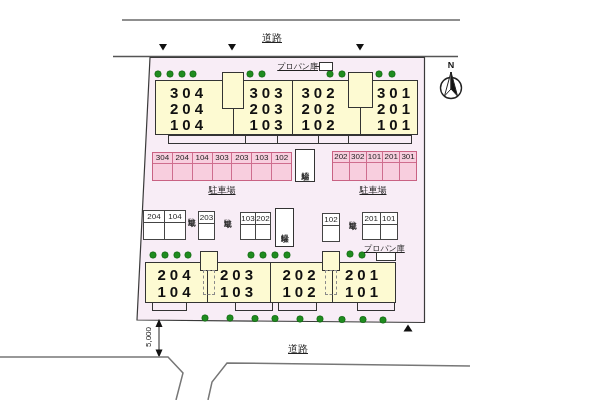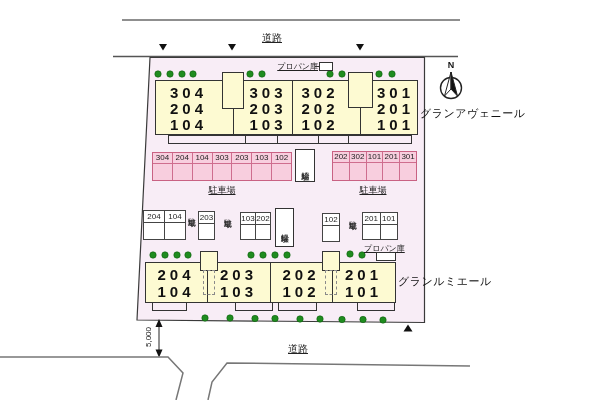--- a/index.html
+++ b/index.html
@@ -139,21 +139,20 @@
     <span>101</span>
   </div>
   <div class="strip" style="left:168px;top:135px;width:244px;height:9px;"></div>
   <div class="vline" style="left:245px;top:136px;height:7px;"></div>
   <div class="vline" style="left:277px;top:136px;height:7px;"></div>
   <div class="vline" style="left:318px;top:136px;height:7px;"></div>
   <div class="vline" style="left:348px;top:136px;height:7px;"></div>
   <div class="lbl tiny" style="left:268px;top:61px;width:50px;text-align:right;">プロパン庫</div>
   <div class="connector" style="left:315px;top:66px;width:4px;"></div>
   <div class="bikebox" style="left:319px;top:62px;width:14px;height:9px;"></div>
-  <div class="bname" style="left:420px;top:106px;">グランアヴェニール</div>
 
   <div class="pinkrow" style="left:152px;top:152px;width:140px;height:29px;">
     <div class="pstall">
         <span class="pnum">304</span>
       </div>
     <div class="pstall">
         <span class="pnum">204</span>
       </div>
     <div class="pstall">
         <span class="pnum">104</span>
@@ -258,15 +257,14 @@
     <span>102</span>
   </div>
   <div class="rooms two" style="left:332px;top:266px;width:63px;">
     <span>201</span>
     <span>101</span>
   </div>
   <div class="step" style="left:152px;top:302px;width:35px;height:9px;"></div>
   <div class="step" style="left:235px;top:302px;width:38px;height:9px;"></div>
   <div class="step" style="left:278px;top:302px;width:39px;height:9px;"></div>
   <div class="step" style="left:357px;top:302px;width:38px;height:9px;"></div>
-  <div class="bname" style="left:398px;top:274px;">グランルミエール</div>
 
 </div>
 
 </body></html>

